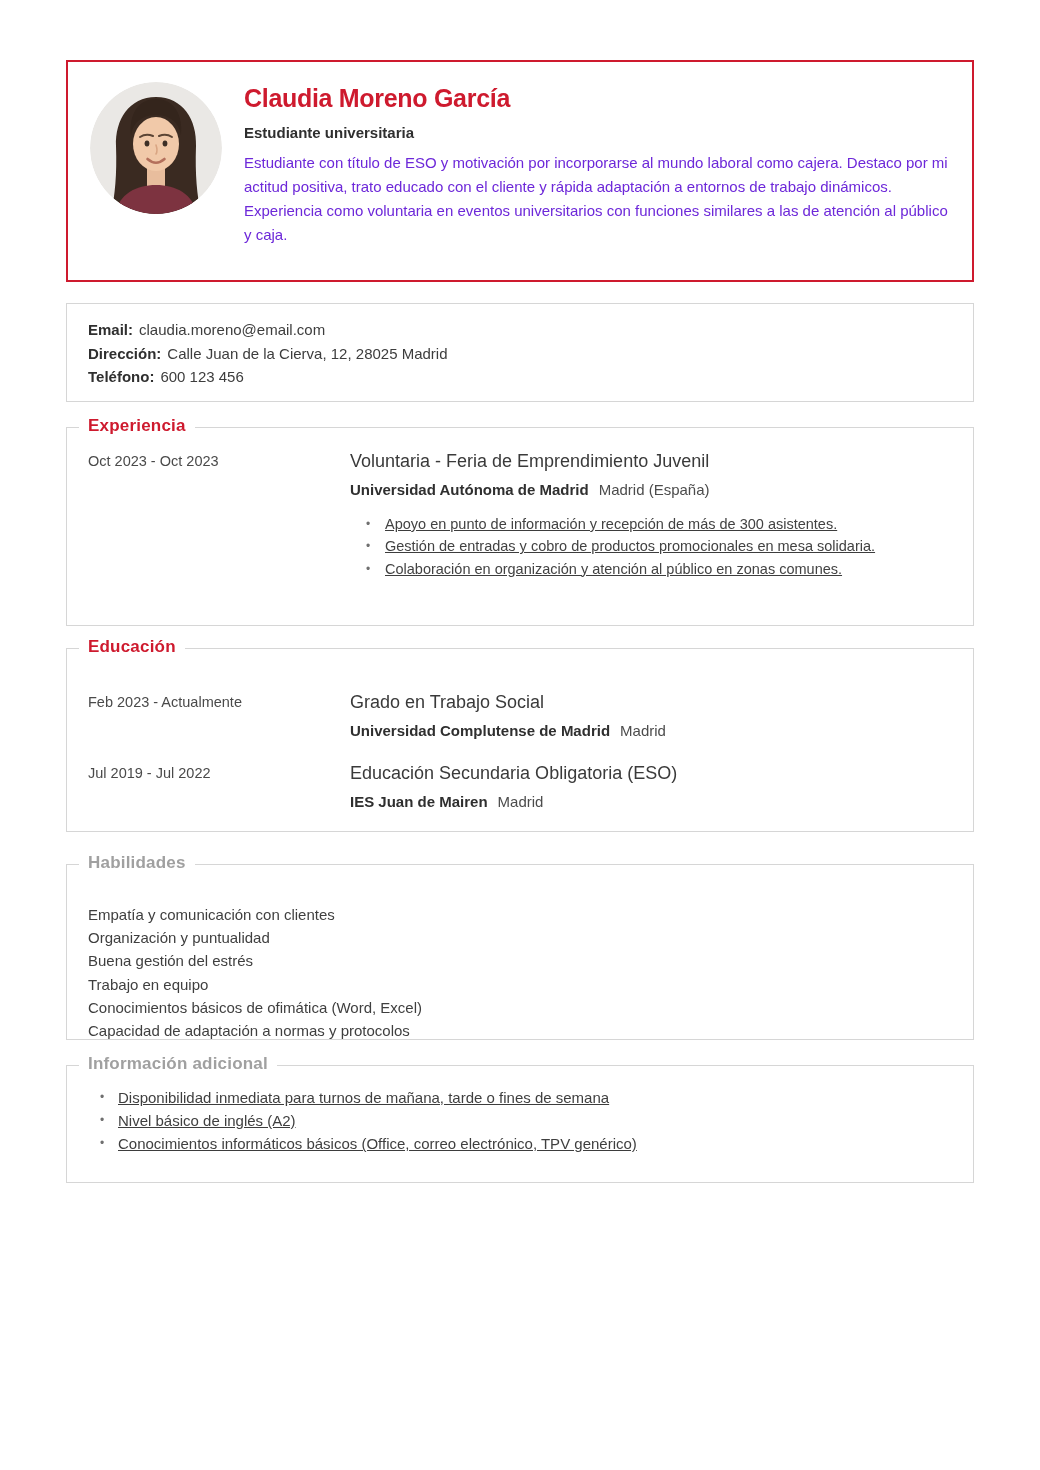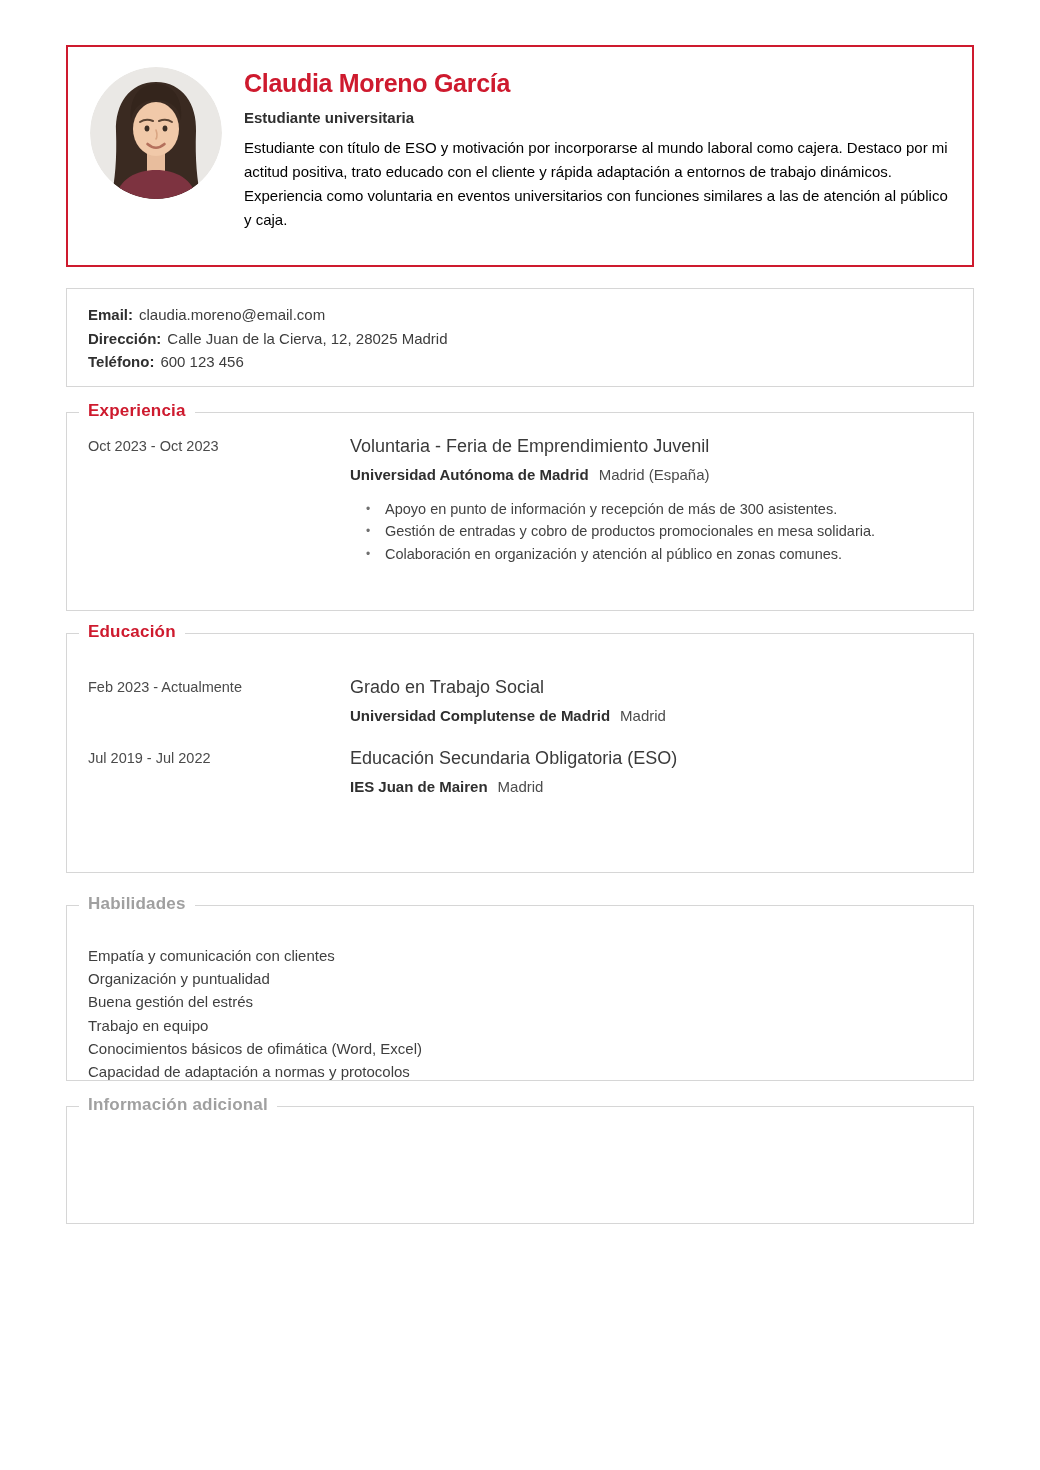--- a/index.html
+++ b/index.html
@@ -4,21 +4,21 @@
 <title>CV</title>
 <style>
   * { margin: 0; padding: 0; box-sizing: border-box; }
   html, body { background: #ffffff; }
   body {
     width: 1040px; height: 1470px;
     font-family: "Liberation Sans", "DejaVu Sans", sans-serif;
     color: #3d3d3d;
     overflow: hidden;
   }
-  .page { padding: 45px 66px 0 66px; width: 1040px; }
+  .page { padding: 45px 66px 0 66px; width: 1040px; margin-top: 15px; }
 
   
   .profile-header {
     border: 2px solid #ce1a2e;
     height: 222px;
     padding: 20px 24px 0 22px;
     display: flex;
     gap: 22px;
     background: #ffffff;
   }
@@ -34,21 +34,21 @@
   .candidate-subtitle {
     margin-top: 12px;
     font-size: 15px;
     font-weight: bold;
     color: #2f2f2f;
   }
   .candidate-summary {
     margin-top: 10px;
     font-size: 15px;
     line-height: 24px;
-    color: #000000;
+    color: #6d28d9;
     max-width: 712px;
   }
 
   
   .contact-box {
     margin-top: 21px;
     border: 1px solid #d6d6d6;
     height: 99px;
     padding: 14px 21px;
   }
@@ -68,33 +68,33 @@
     background: #ffffff;
     padding: 0 9px;
     font-size: 17px;
     font-weight: bold;
     letter-spacing: 0.2px;
   }
   .section-title.red  { color: #ce1a2e; }
   .section-title.grey { color: #a0a0a0; }
 
   .section-experience { margin-top: 25px; height: 199px; padding: 20px 21px 0 21px; }
-  .section-education  { margin-top: 22px; height: 240px; padding: 40px 21px 0 21px; }
+  .section-education  { margin-top: 22px; height: 184px; padding: 40px 21px 0 21px; }
   .section-skills     { margin-top: 32px; height: 176px; padding: 38px 21px 0 21px; }
   .section-additional { margin-top: 25px; height: 118px; padding: 20px 21px 10px 21px; }
 
   
   .entry { display: grid; grid-template-columns: 262px 1fr; margin-bottom: 18px; }
   .entry-date { font-size: 14.5px; color: #4a4a4a; line-height: 26px; }
   .entry-role { font-size: 18px; color: #3a3a3a; line-height: 26px; }
   .entry-org-line { margin-top: 5px; font-size: 15px; line-height: 22px; }
   .entry-org { font-weight: bold; color: #2f2f2f; }
   .entry-location { color: #4c4c4c; margin-left: 10px; }
 
-  ul.bullets { list-style: none; margin-top: 12px; margin-left: 13px; }
+  ul.bullets { list-style: none; margin-top: 12px; margin-left: 13px; text-decoration: underline; }
   ul.bullets li {
     position: relative;
     padding-left: 22px;
     font-size: 14.5px;
     line-height: 22.3px;
     color: #424242;
   }
   ul.bullets li::before {
     content: "•";
     position: absolute;
@@ -209,15 +209,20 @@
       <li>Organización y puntualidad</li>
       <li>Buena gestión del estrés</li>
       <li>Trabajo en equipo</li>
       <li>Conocimientos básicos de ofimática (Word, Excel)</li>
       <li>Capacidad de adaptación a normas y protocolos</li>
     </ul>
   </section>
 
   <section class="section section-additional">
     <span class="section-title grey">Información adicional</span>
+    <ul class="bullets additional">
+      <li>Disponibilidad inmediata para turnos de mañana, tarde o fines de semana</li>
+      <li>Nivel básico de inglés (A2)</li>
+      <li>Conocimientos informáticos básicos (Office, correo electrónico, TPV genérico)</li>
+    </ul>
   </section>
 
 </div>
 
 </body></html>

